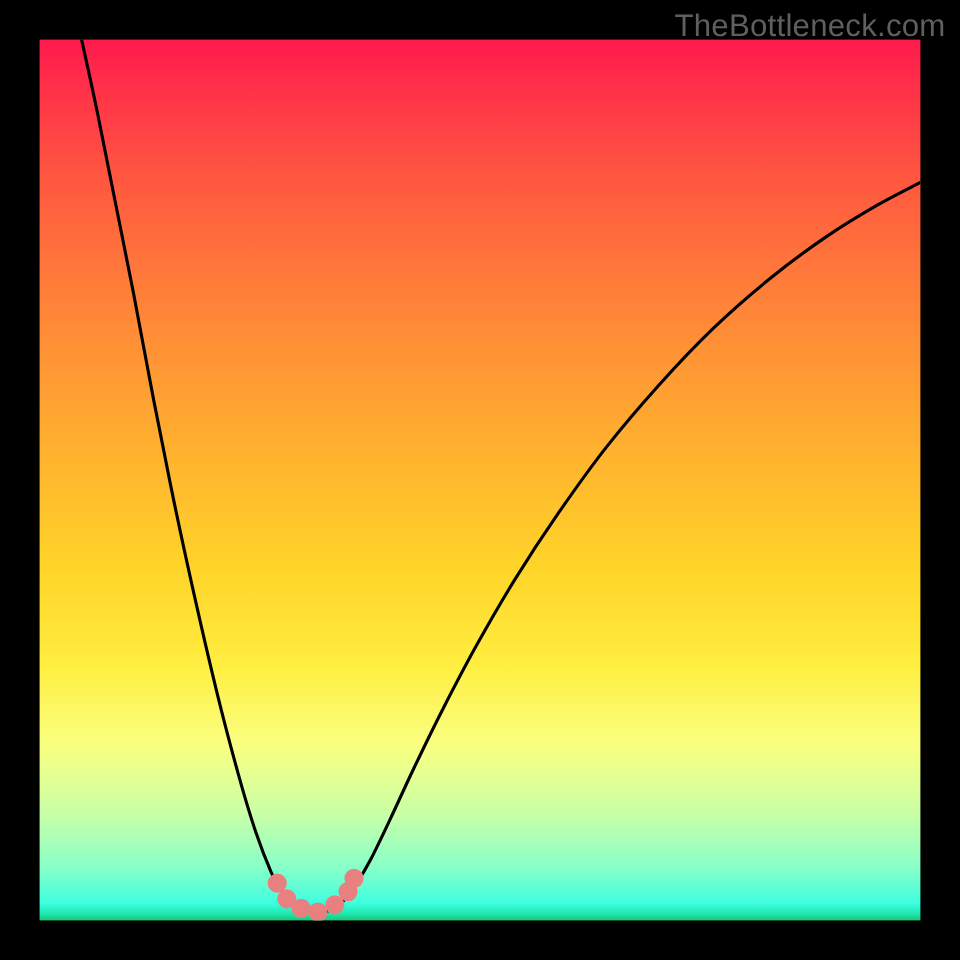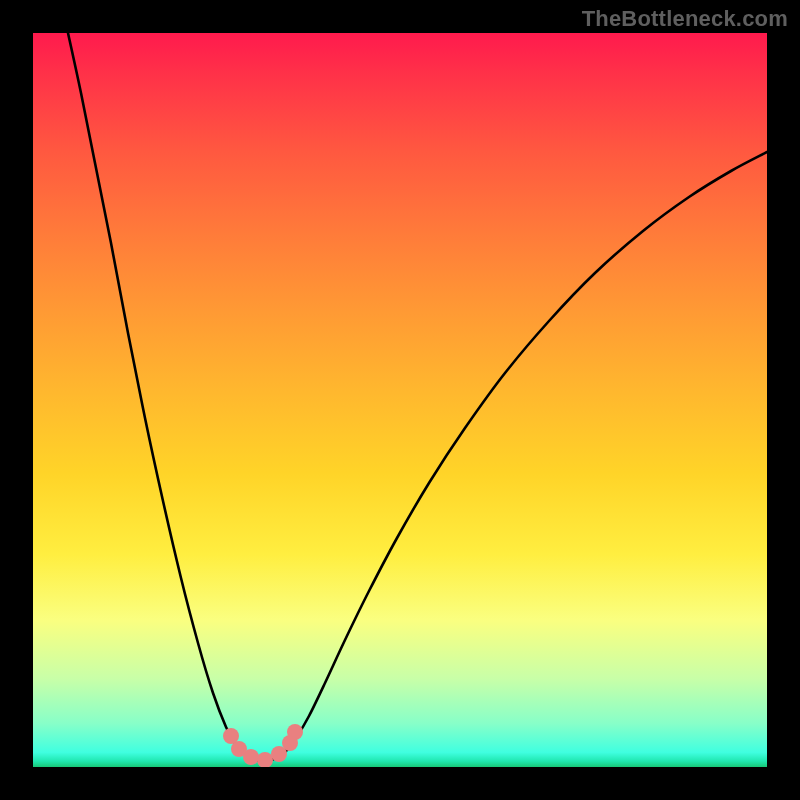--- a/index.html
+++ b/index.html
@@ -31,24 +31,23 @@
       #40ffe0 98%,
       #20e8b0 99.2%,
       #18c878 100%
     );
   }
   .watermark {
     position: absolute;
     top: 6px;
     right: 12px;
     font-family: Arial, Helvetica, sans-serif;
-    font-size: 22px;
+    font-size: 26px;
     color: #5f5f5f;
     letter-spacing: 0.2px;
-    font-weight: bold;
   }
   svg.curve {
     position: absolute;
     left: 0; top: 0;
     width: 734px; height: 734px;
   }
 </style>
 </head>
 <body>
 

